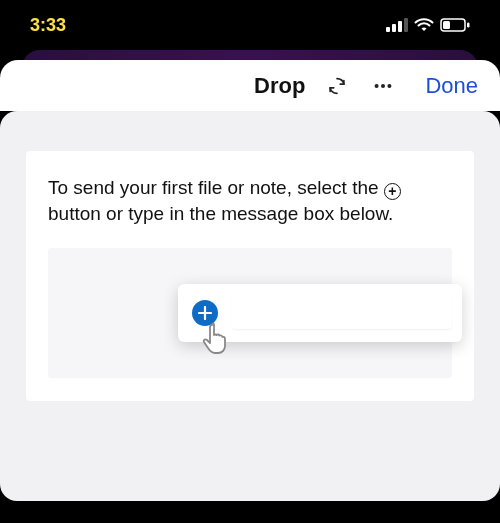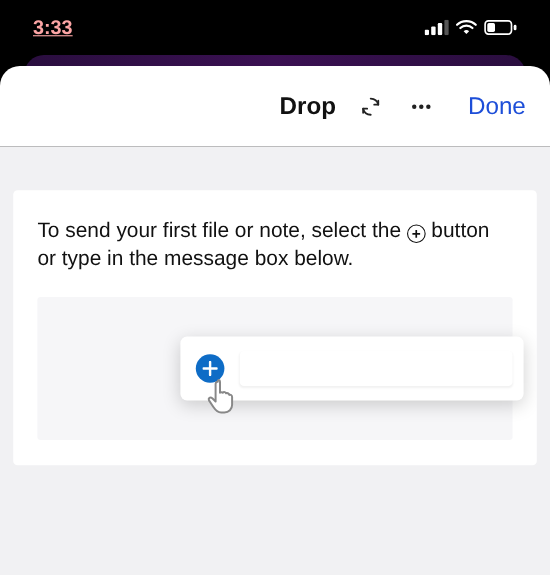--- a/index.html
+++ b/index.html
@@ -13,44 +13,43 @@
       height: 523px;
       background: #000;
       overflow: hidden;
     }
     .status-bar {
       height: 50px;
       display: flex;
       justify-content: space-between;
       align-items: center;
       padding: 0 30px;
-      color: #fca5a5;
+      color: #fde047;
       font-weight: 600;
       font-size: 18px;
-      text-decoration: underline;
     }
     .status-icons {
       display: flex;
       align-items: center;
       gap: 6px;
     }
     .status-icons svg {
       display: block;
     }
     .purple-bar {
       height: 18px;
       margin: 0 22px;
       background: linear-gradient(90deg, #2a0e3f, #3a1052, #2a0e3f);
       border-radius: 18px 18px 0 0;
     }
     .sheet {
       background: #fff;
       border-radius: 18px 18px 0 0;
       margin-top: -8px;
-      height: 73px;
+      height: 51px;
       display: flex;
       align-items: center;
       padding: 0 22px;
       gap: 18px;
     }
     .sheet-spacer {
       flex: 1;
     }
     .sheet-title {
       font-weight: 800;
@@ -69,21 +68,22 @@
     .done-btn {
       color: #1d4ed8;
       font-size: 22px;
       font-weight: 400;
       margin-left: 10px;
       cursor: pointer;
     }
     .content-area {
       background: #f1f1f3;
       height: calc(523px - 50px - 10px - 73px);
-      padding: 40px 12px 0;
+      padding: 40px 26px 0;
+      border-radius: 17px;
     }
     .card {
       background: #fff;
       border-radius: 4px;
       padding: 24px 22px 0 22px;
       height: 250px;
       overflow: hidden;
     }
     .card-text {
       font-size: 19px;

